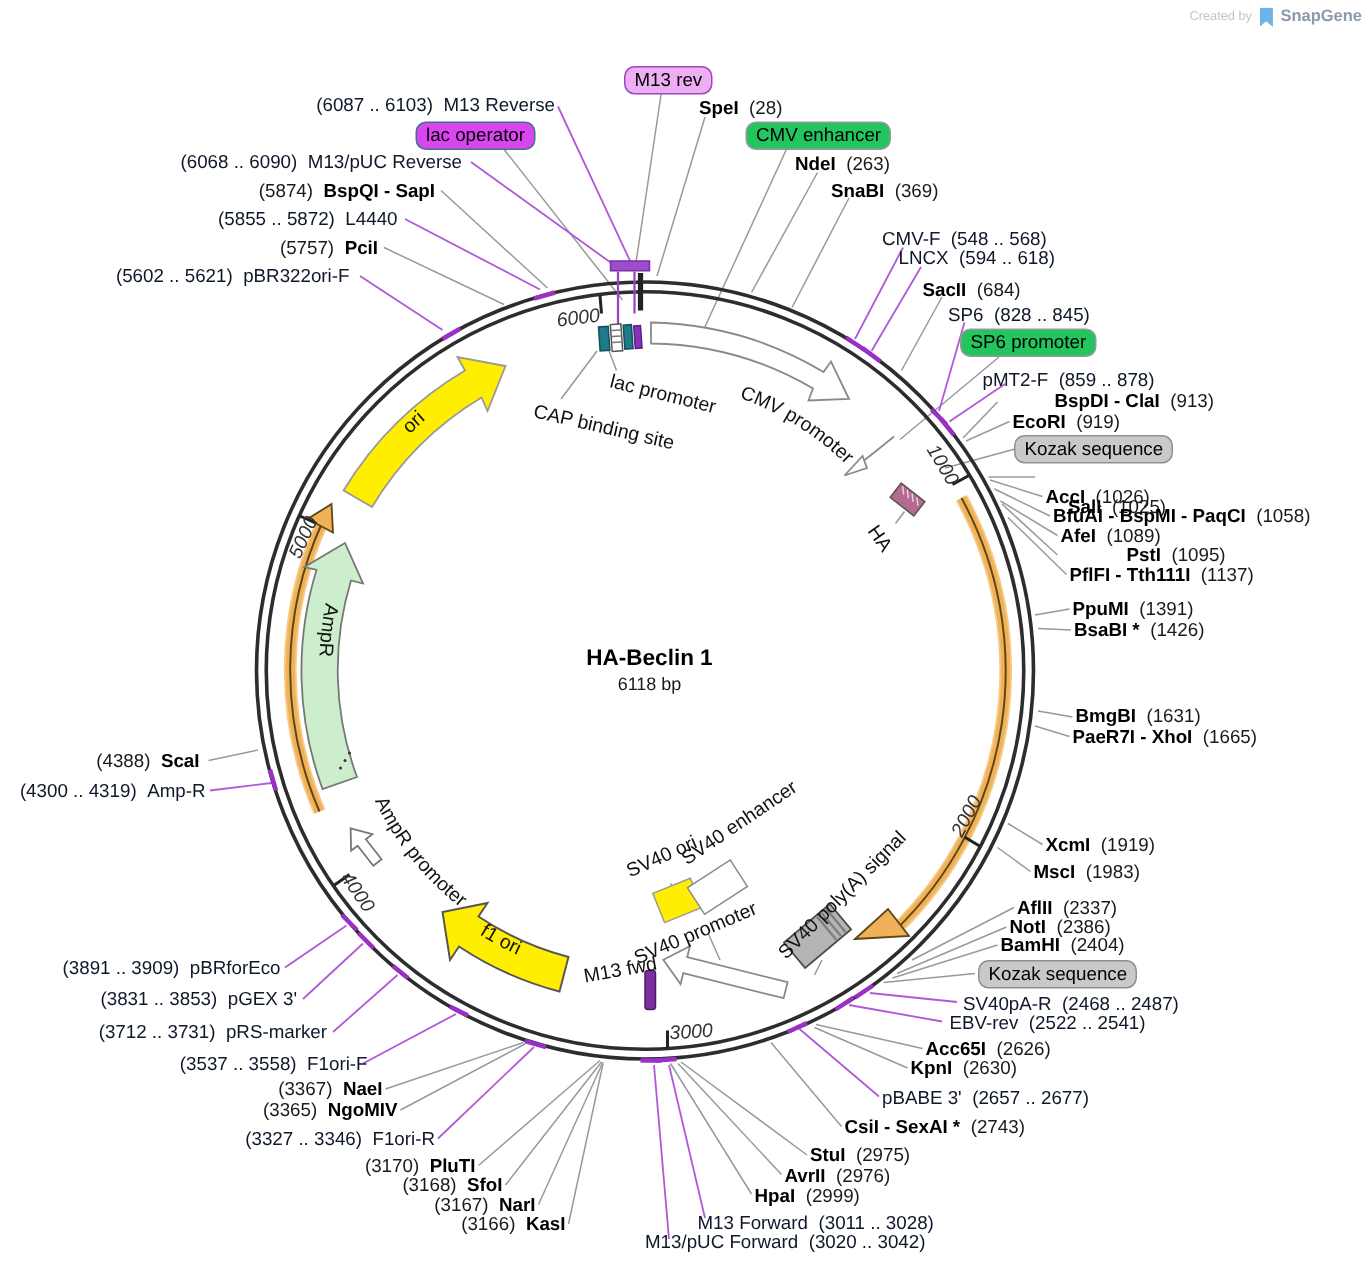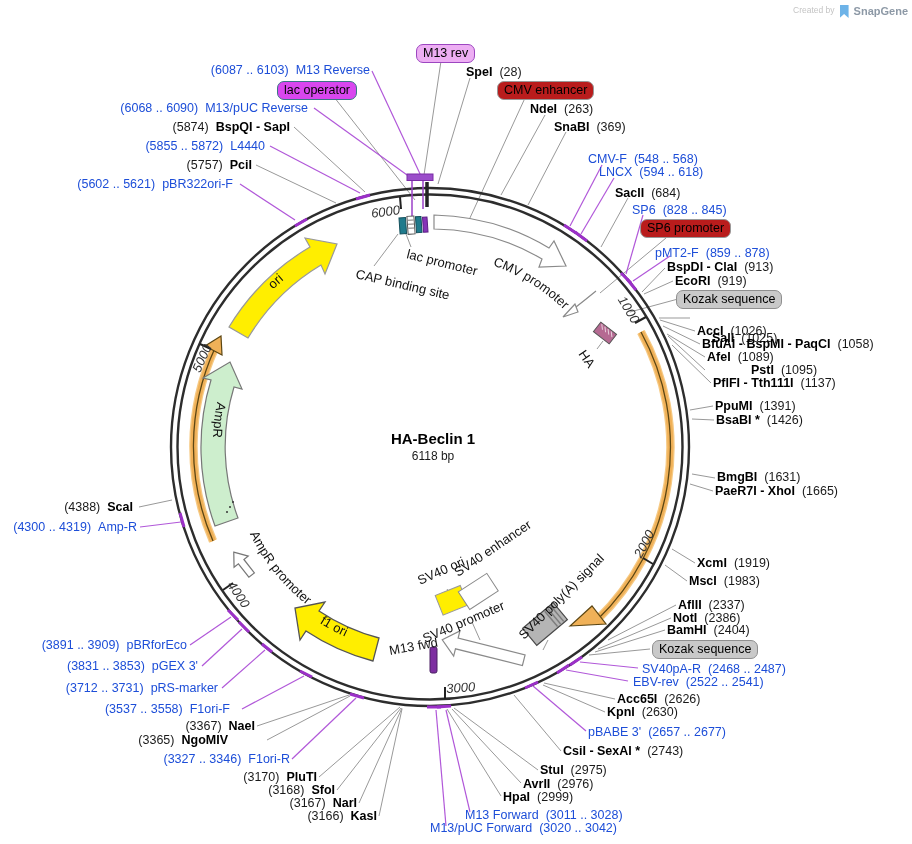--- a/index.html
+++ b/index.html
@@ -4,23 +4,23 @@
 <style>
   html,body{margin:0;padding:0;background:#fff;}
   #canvas{position:relative;width:912px;height:844px;background:#ffffff;overflow:hidden;
           font-family:"Liberation Sans",sans-serif;}
   svg{position:absolute;left:0;top:0;}
   .lbl{position:absolute;font-size:12.5px;line-height:14px;white-space:nowrap;color:#1a1a1a;
        display:flex;gap:7px;align-items:baseline;}
   .lbl.ra{justify-content:flex-end;}
   .lbl b{font-weight:bold;color:#000;}
   .lbl .pos{color:#1a1a1a;}
-  .primer, .primer span{color:#1d4ed8;}
+  .primer, .primer span{color:#0f172a;}
   .fbox{position:absolute;font-size:12.5px;line-height:13px;padding:2px 6px;border-radius:7px;
-        border:1px solid #999;background:#b91c1c;color:#000;white-space:nowrap;}
+        border:1px solid #999;background:#22c55e;color:#000;white-space:nowrap;}
   .fbox.purple{background:#edaef3;border-color:#9c46c0;}
   .fbox.teal{background:#d946ef;border-color:#3c7686;}
   .fbox.gray{background:#c9c9c9;border-color:#8f8f8f;}
   #title{position:absolute;left:333px;top:430px;width:200px;text-align:center;}
   #title .nm{font-weight:bold;font-size:15px;color:#000;}
   #title .sz{font-size:12px;color:#1a1a1a;margin-top:2px;}
   #watermark{position:absolute;top:5px;right:4px;display:flex;align-items:flex-start;gap:5px;}
   #watermark .pre{font-size:8.5px;color:#c4c4c4;}
   #watermark .brand{font-size:11px;font-weight:bold;color:#8d99a6;}
   #wm-logo{width:9px;height:13px;background:#6db3e8;
@@ -336,21 +336,21 @@
       <span class="pos">(684)</span>
     </div>
 <div class="lbl primer" style="left:632px;top:203px;">
       <span>SP6</span>
       <span>(828 .. 845)</span>
     </div>
 <div class="lbl primer" style="left:655px;top:246px;justify-content:center;">
       <span>pMT2-F</span>
       <span>(859 .. 878)</span>
     </div>
-<div class="lbl" style="left:667px;top:260px;">
+<div class="lbl" style="left:703px;top:260px;">
       <b>BspDI - ClaI</b>
       <span class="pos">(913)</span>
     </div>
 <div class="lbl" style="left:675px;top:274px;">
       <b>EcoRI</b>
       <span class="pos">(919)</span>
     </div>
 <div class="lbl" style="left:712px;top:311px;margin-top:20px;">
       <b>SalI</b>
       <span class="pos">(1025)</span>
@@ -461,29 +461,29 @@
       <span>pBRforEco</span>
     </div>
 <div class="lbl ra primer" style="right:714px;top:659px;">
       <span>(3831 .. 3853)</span>
       <span>pGEX 3'</span>
     </div>
 <div class="lbl ra primer" style="right:694px;top:681px;">
       <span>(3712 .. 3731)</span>
       <span>pRS-marker</span>
     </div>
-<div class="lbl ra primer" style="right:682px;top:702px;align-items:center;">
+<div class="lbl ra primer" style="right:667px;top:702px;align-items:center;">
       <span>(3537 .. 3558)</span>
       <span>F1ori-F</span>
     </div>
 <div class="lbl ra" style="right:657px;top:719px;">
       <span class="pos">(3367)</span>
       <b>NaeI</b>
     </div>
-<div class="lbl ra" style="right:684px;top:733px;align-items:center;">
+<div class="lbl ra" style="right:647px;top:733px;align-items:center;">
       <span class="pos">(3365)</span>
       <b>NgoMIV</b>
     </div>
 <div class="lbl ra primer" style="right:622px;top:752px;">
       <span>(3327 .. 3346)</span>
       <span>F1ori-R</span>
     </div>
 <div class="lbl ra" style="right:595px;top:770px;">
       <span class="pos">(3170)</span>
       <b>PluTI</b>

